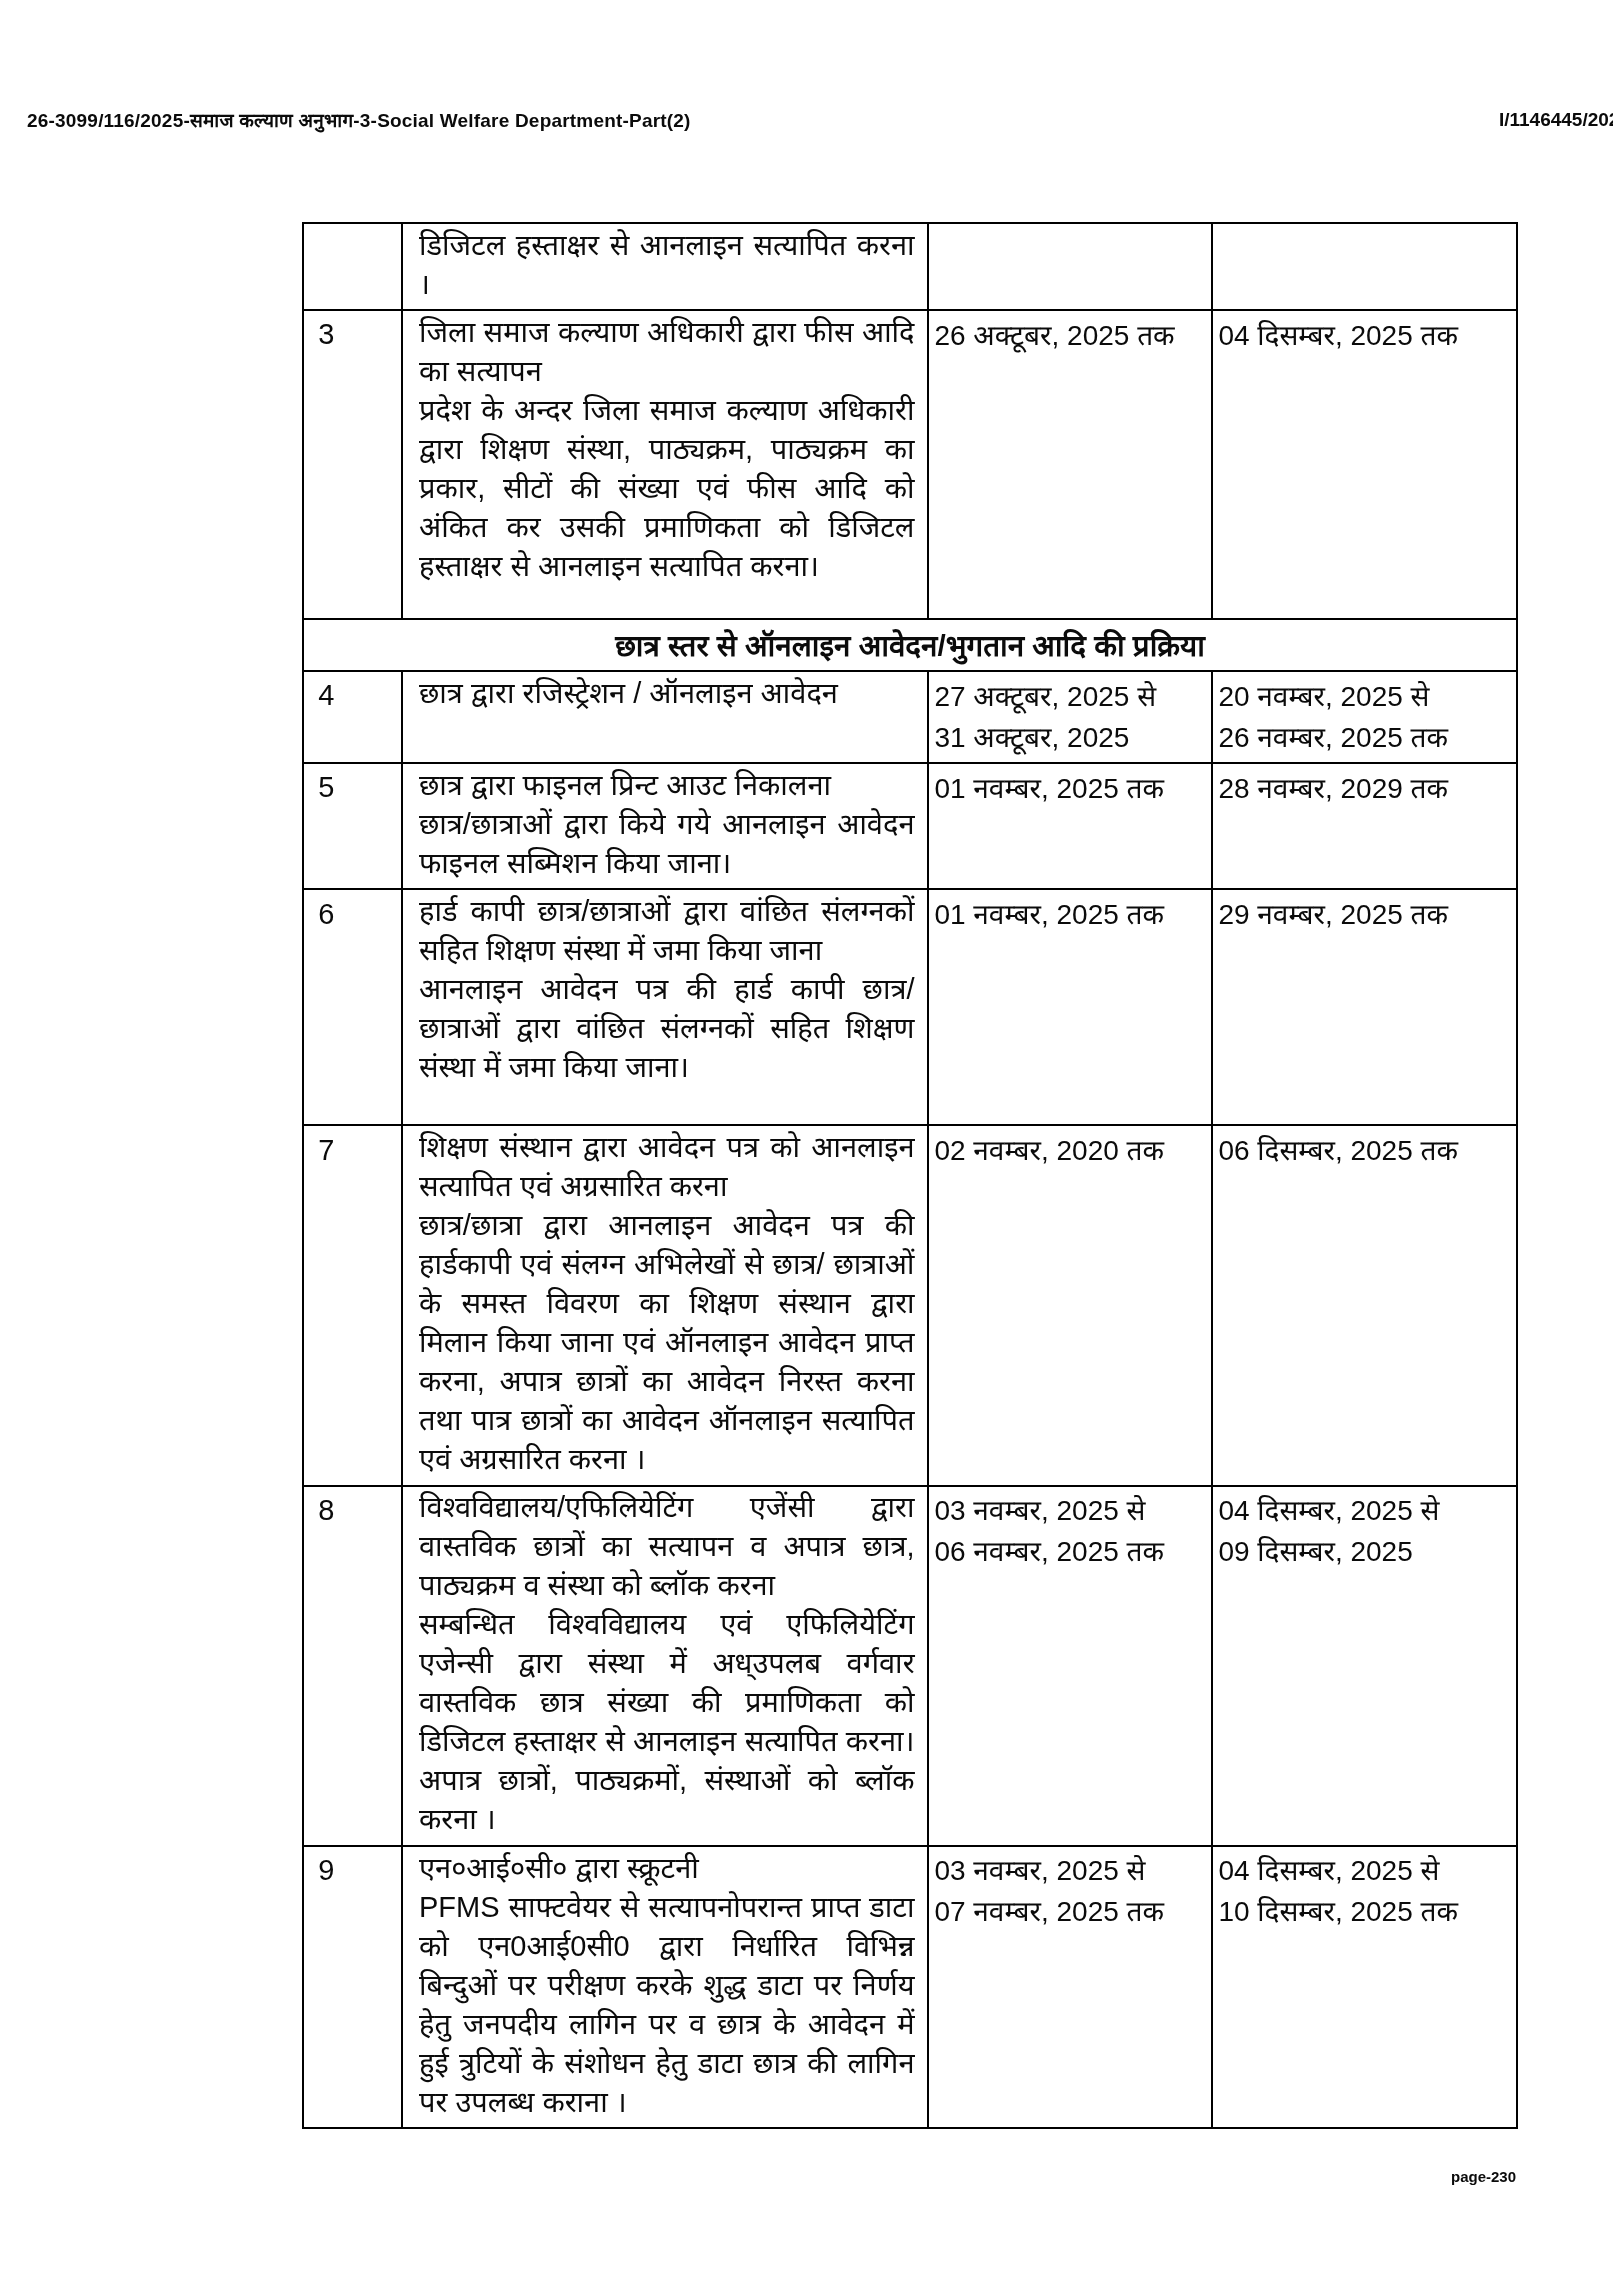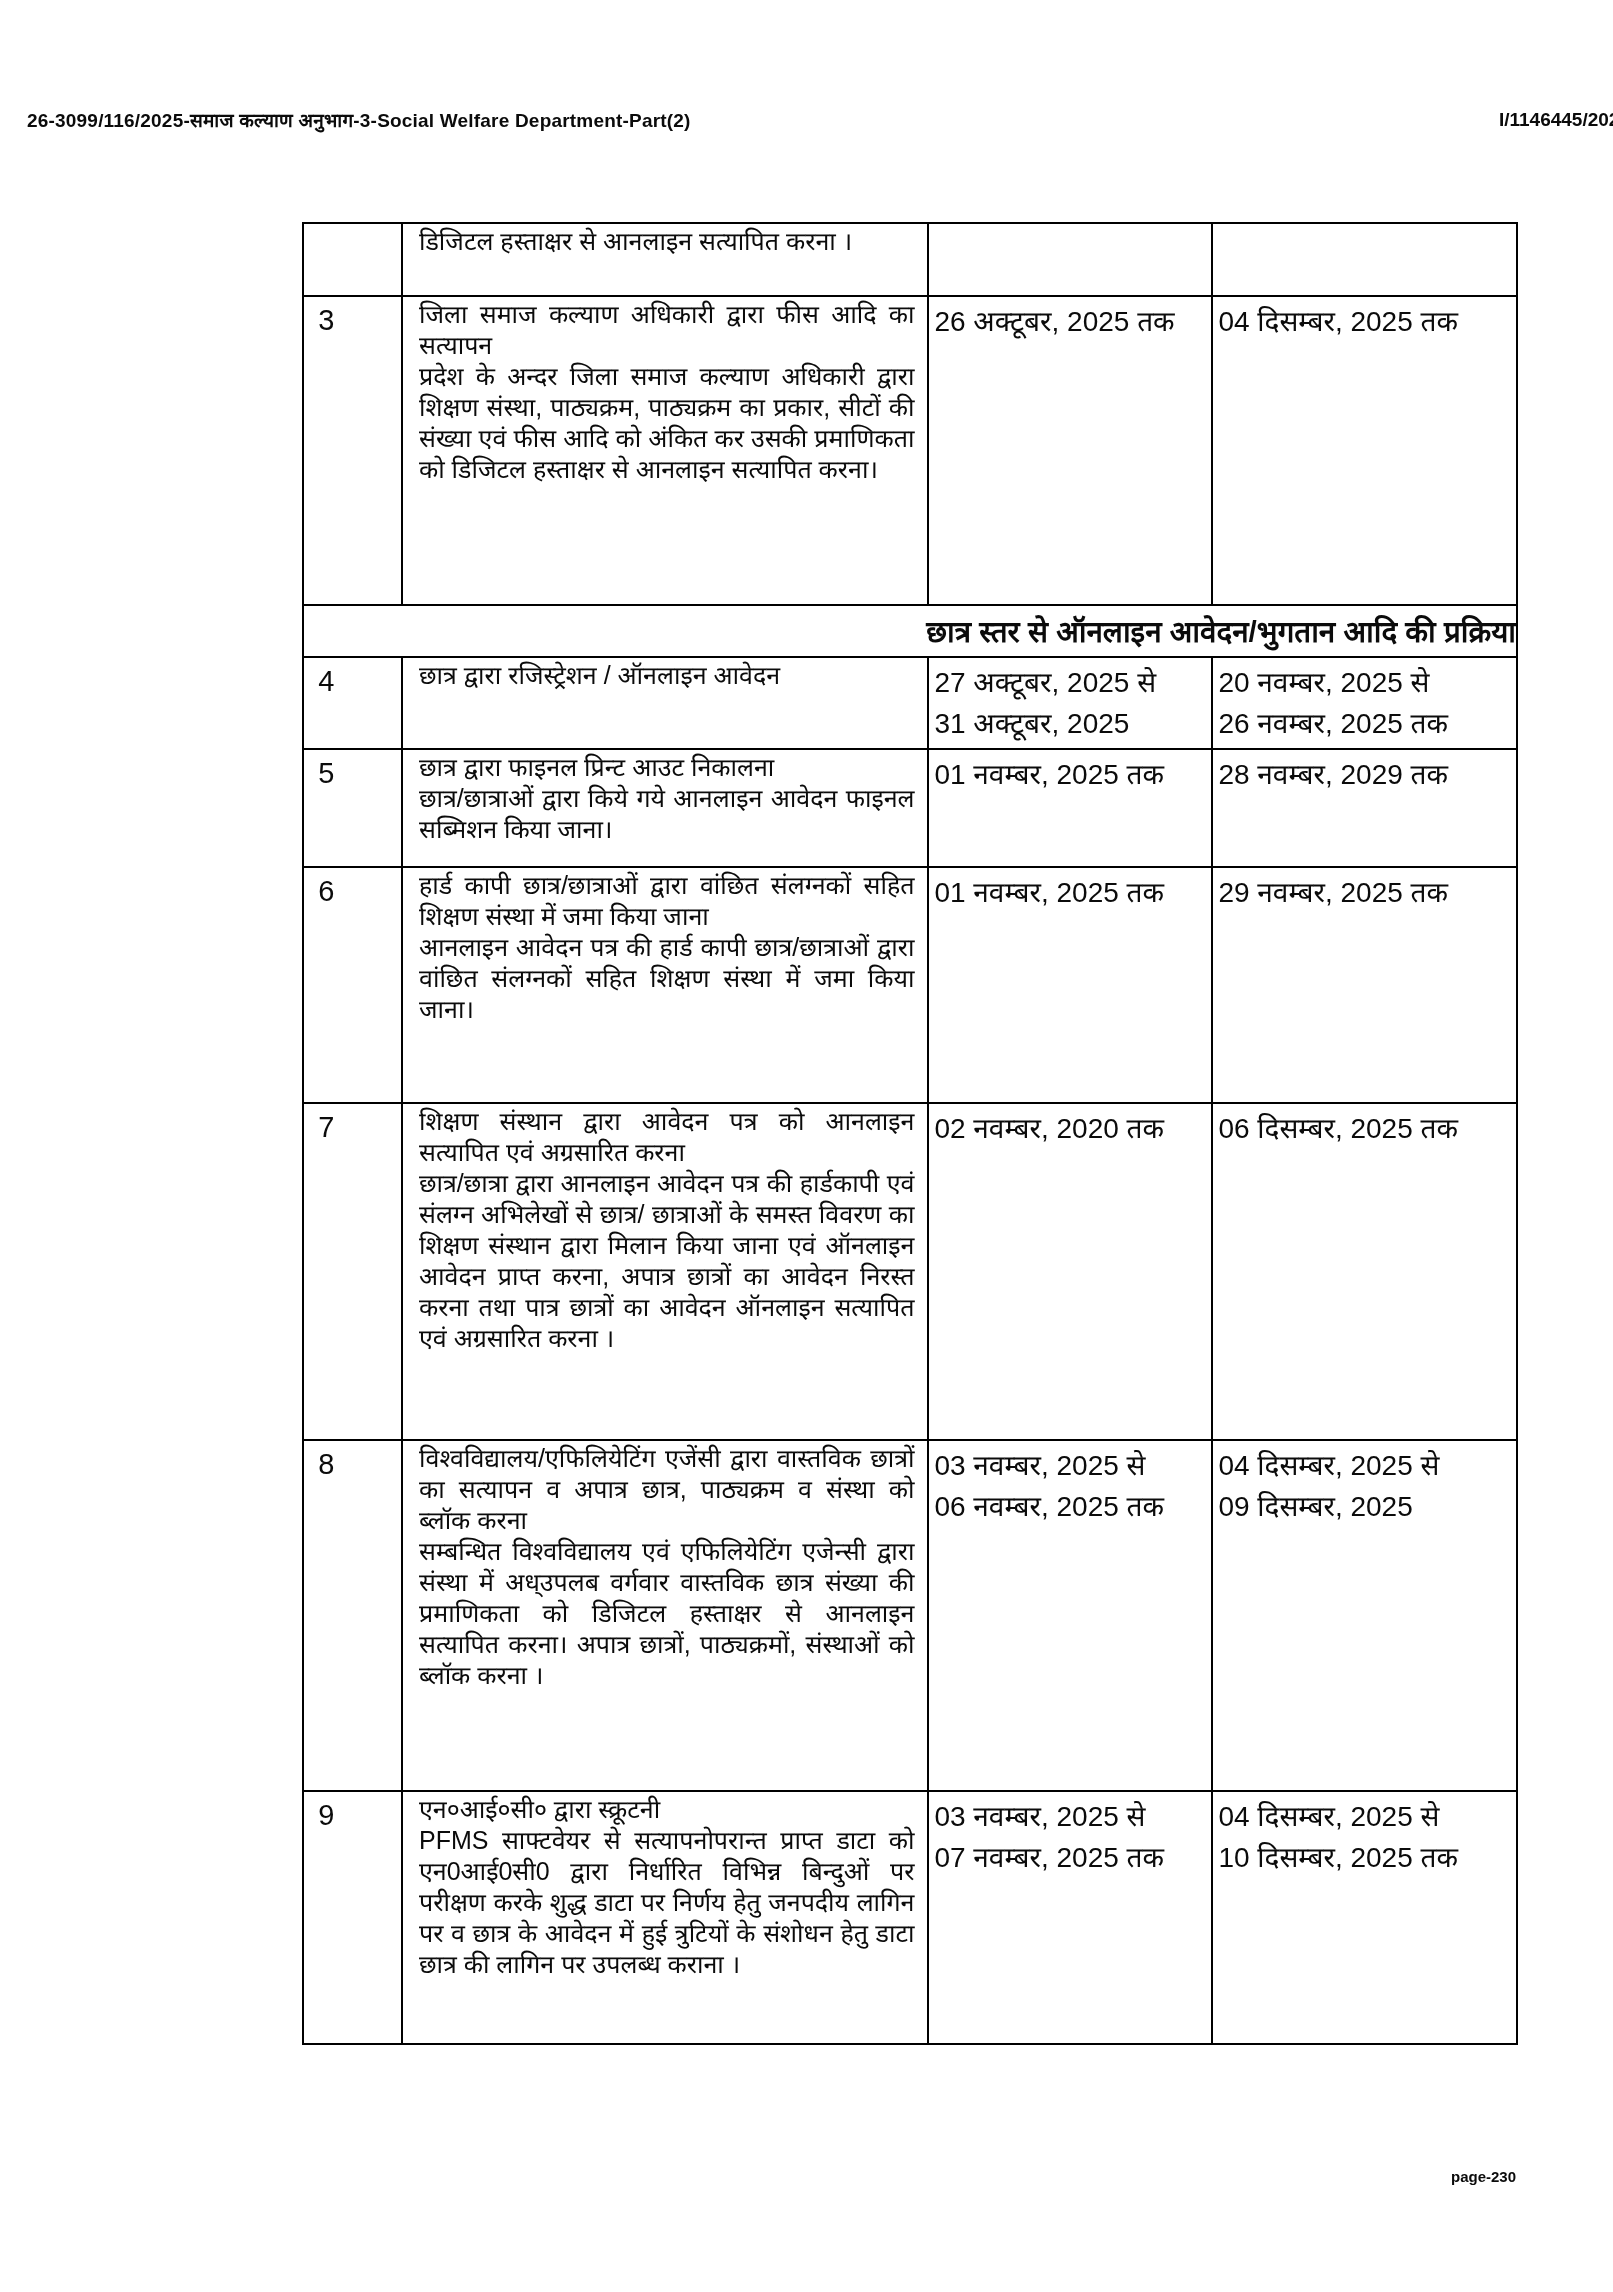--- a/index.html
+++ b/index.html
@@ -48,41 +48,41 @@
     border: 2.7px solid #000;
     vertical-align: top;
     overflow: hidden;
   }
   .c-sn {
     font-size: 29px;
     padding: 7.2px 0 0 14.3px;
   }
   .c-desc {
     padding: 1.8px 12.5px 5.4px 16px;
-    font-size: 25px;
-    line-height: 31px;
+    font-size: 29px;
+    line-height: 39px;
     margin-top: 11px;
   }
   .t-title {
     font-weight: 400;
     text-align: justify;
   }
   .t-body {
     text-align: justify;
   }
   .c-date {
     font-size: 28px;
     line-height: 41px;
     padding: 3.6px 5.4px 0 5.4px;
     white-space: pre-line;
   }
   .section-row td {
     font-weight: 700;
     font-size: 29.6px;
-    text-align: right;
+    text-align: center;
     padding: 3.6px 0 5.4px 0;
     vertical-align: middle;
   }
 
   .page-number {
     position: absolute;
     left: 1451px;
     top: 2148px;
     font-size: 15px;
     font-weight: 700;

